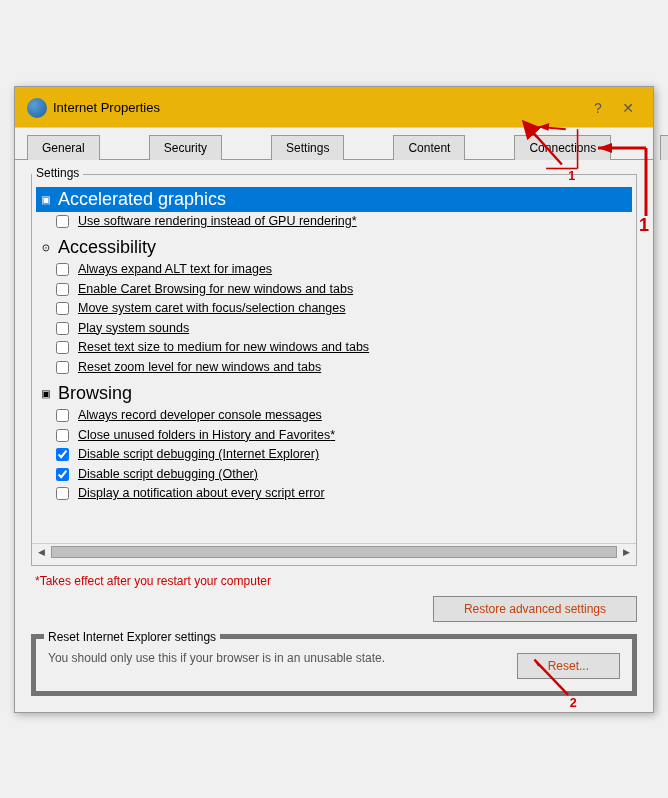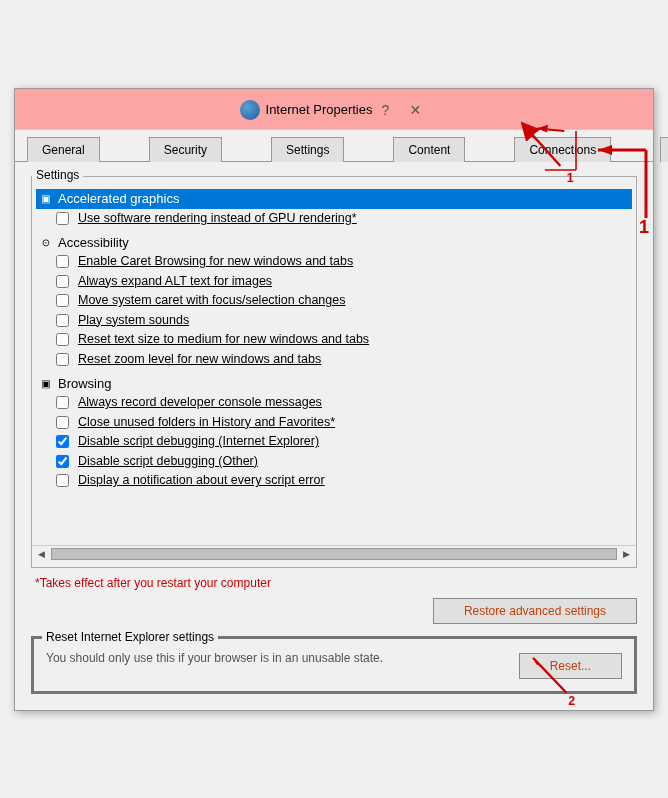--- a/index.html
+++ b/index.html
@@ -14,26 +14,26 @@
       height: 798px;
       overflow: hidden;
     }
     .window {
       width: 640px;
       background: #f0f0f0;
       border: 1px solid #999;
       box-shadow: 2px 2px 8px rgba(0,0,0,0.3);
     }
     .title-bar {
-      background: #fca5a5;
+      background: #eab308;
       border-bottom: 1px solid #ccc;
       padding: 8px 12px 6px;
       display: flex;
       align-items: center;
-      justify-content: center;
+      justify-content: space-between;
     }
     .title-left {
       display: flex;
       align-items: center;
       gap: 6px;
     }
     .title-text {
       font-size: 13px;
       font-weight: normal;
       color: #000;
@@ -127,21 +127,21 @@
     }
     .category-icon {
       width: 16px;
       height: 16px;
       display: inline-flex;
       align-items: center;
       justify-content: center;
       font-size: 10px;
     }
     .category-label {
-      font-size: 13px;
+      font-size: 18px;
       font-weight: normal;
     }
     .setting-category.selected .category-label { color: #fff; }
 
     .setting-item {
       display: flex;
       align-items: flex-start;
       gap: 9px;
       padding: 1px 4px 1px 20px;
       line-height: 1.4;
@@ -196,21 +196,21 @@
       padding: 5px 30px;
       font-size: 12px;
       background: #e0e0e0;
       border: 1px solid #888;
       cursor: pointer;
       color: #c2410c;
     }
 
     
     .reset-group {
-      border: 3px solid #737373;
+      border: 5px solid #737373;
       padding: 10px 12px 12px;
       position: relative;
       margin-top: 6px;
     }
     .reset-group-label {
       position: absolute;
       top: -9px;
       left: 8px;
       background: #f0f0f0;
       padding: 0 4px;
@@ -303,25 +303,25 @@
             <input type="checkbox" style="">
             <label>Use software rendering instead of GPU rendering<span class="asterisk">*</span></label>
           </div>
 
           <div class="setting-category">
             <span class="category-icon">⊙</span>
             <span class="category-label">Accessibility</span>
           </div>
           <div class="setting-item">
             <input type="checkbox" style="">
+            <label>Always expand ALT text for images</label>
+          </div>
+          <div class="setting-item">
+            <input type="checkbox" style="">
             <label>Enable Caret Browsing for new windows and tabs</label>
-          </div>
-          <div class="setting-item">
-            <input type="checkbox" style="">
-            <label>Always expand ALT text for images</label>
           </div>
           <div class="setting-item">
             <input type="checkbox" style="">
             <label>Move system caret with focus/selection changes</label>
           </div>
           <div class="setting-item">
             <input type="checkbox" style="">
             <label>Play system sounds</label>
           </div>
           <div class="setting-item">

